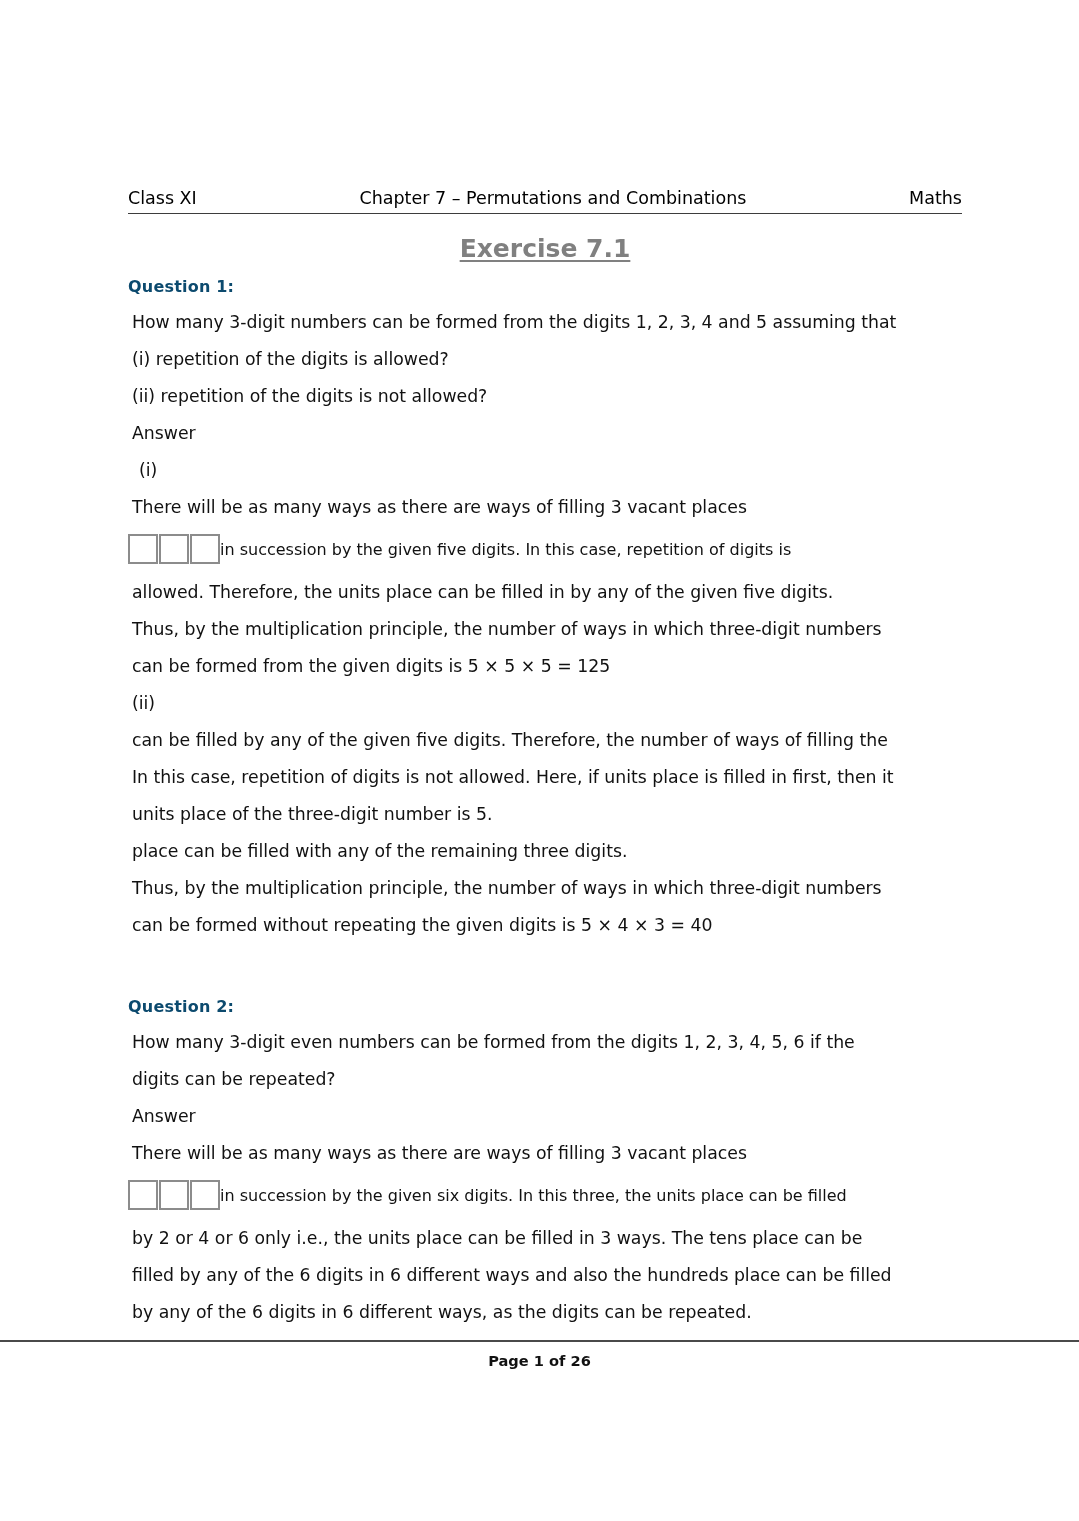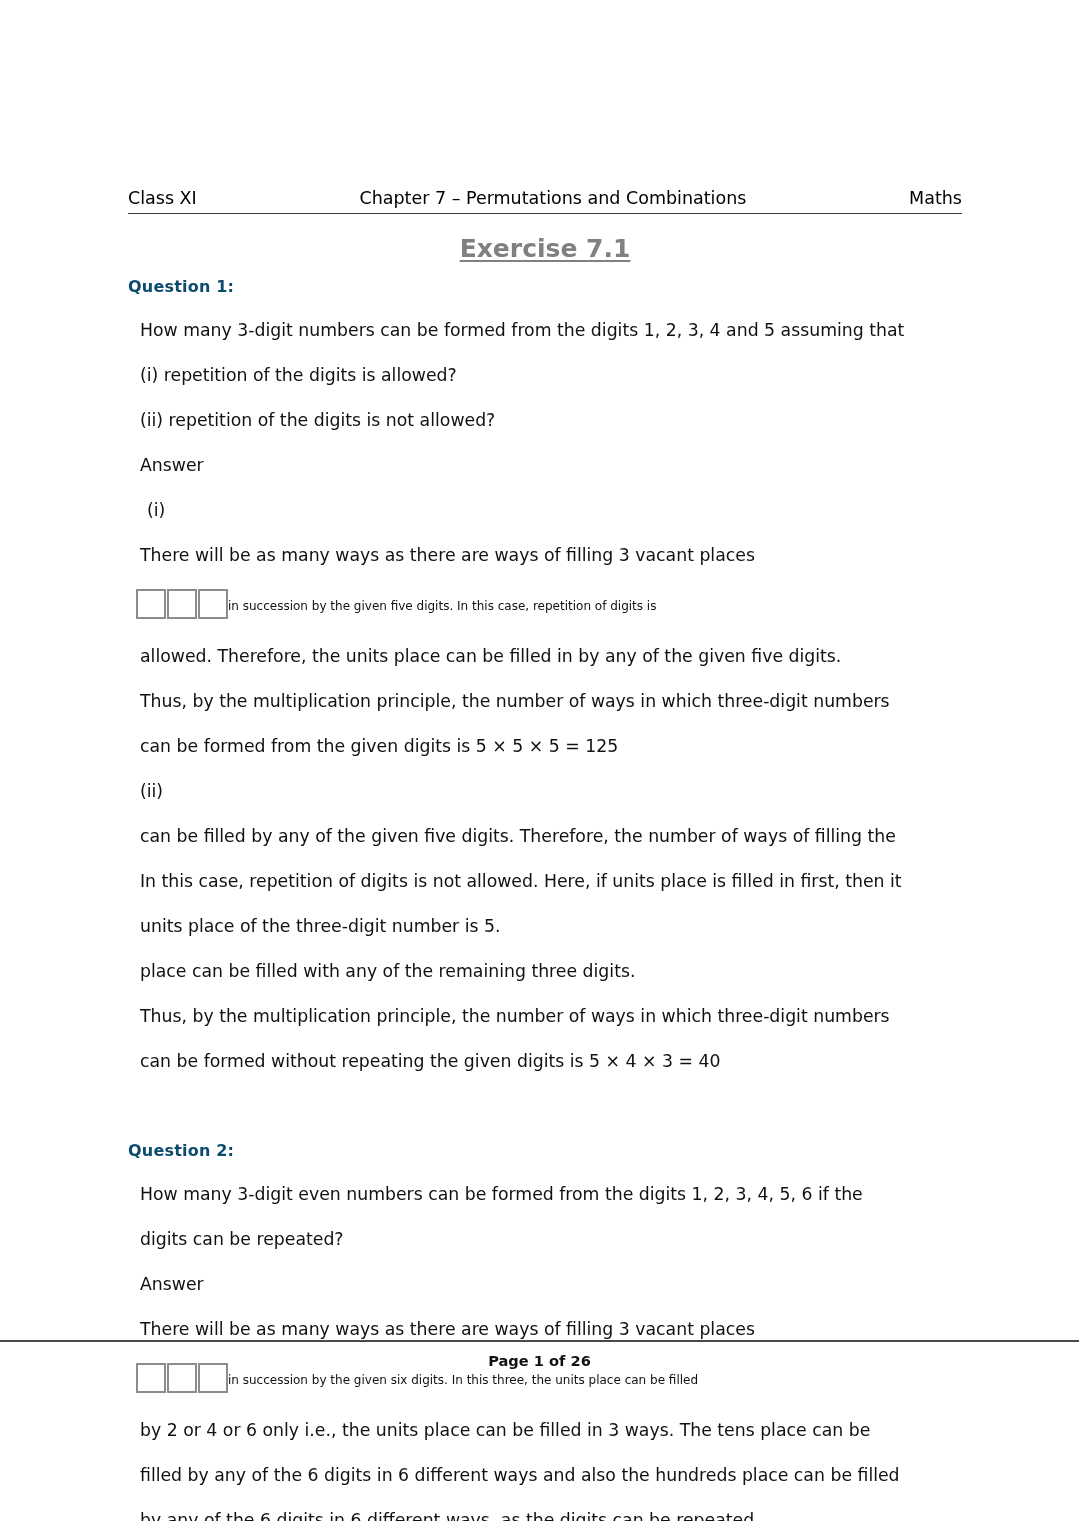--- a/index.html
+++ b/index.html
@@ -77,21 +77,21 @@
     font-weight: bold;
     color: #0c4a6e;
     line-height: 30px;
     margin: 0 0 3px 0;
     letter-spacing: 0.2px;
   }
 
   p.body {
     font-size: 17.3px;
     line-height: 33px;
-    margin: 12px;
+    margin: 4px;
     color: #111111;
     text-align: left;
   }
 
   .indent-i {
     padding-left: 7px;
   }
   .gap-lg { height: 46px; }
 
   
@@ -107,23 +107,23 @@
     width: 26px;
     height: 26px;
     border: 2.5px solid #8c8c8c;
     background: #ffffff;
     margin-right: 1px;
     box-sizing: content-box;
   }
   .vbox:last-child { margin-right: 0; }
 
   .boxline {
-    font-size: 12px;
+    font-size: 16px;
     line-height: 44px;
-    margin: 8px;
+    margin: 0;
     color: #111111;
   }
 
   
   .footer-rule {
     position: absolute;
     left: 0;
     top: 1340px;
     width: 1079px;
     border-bottom: 2.2px solid #4a4a4a;

